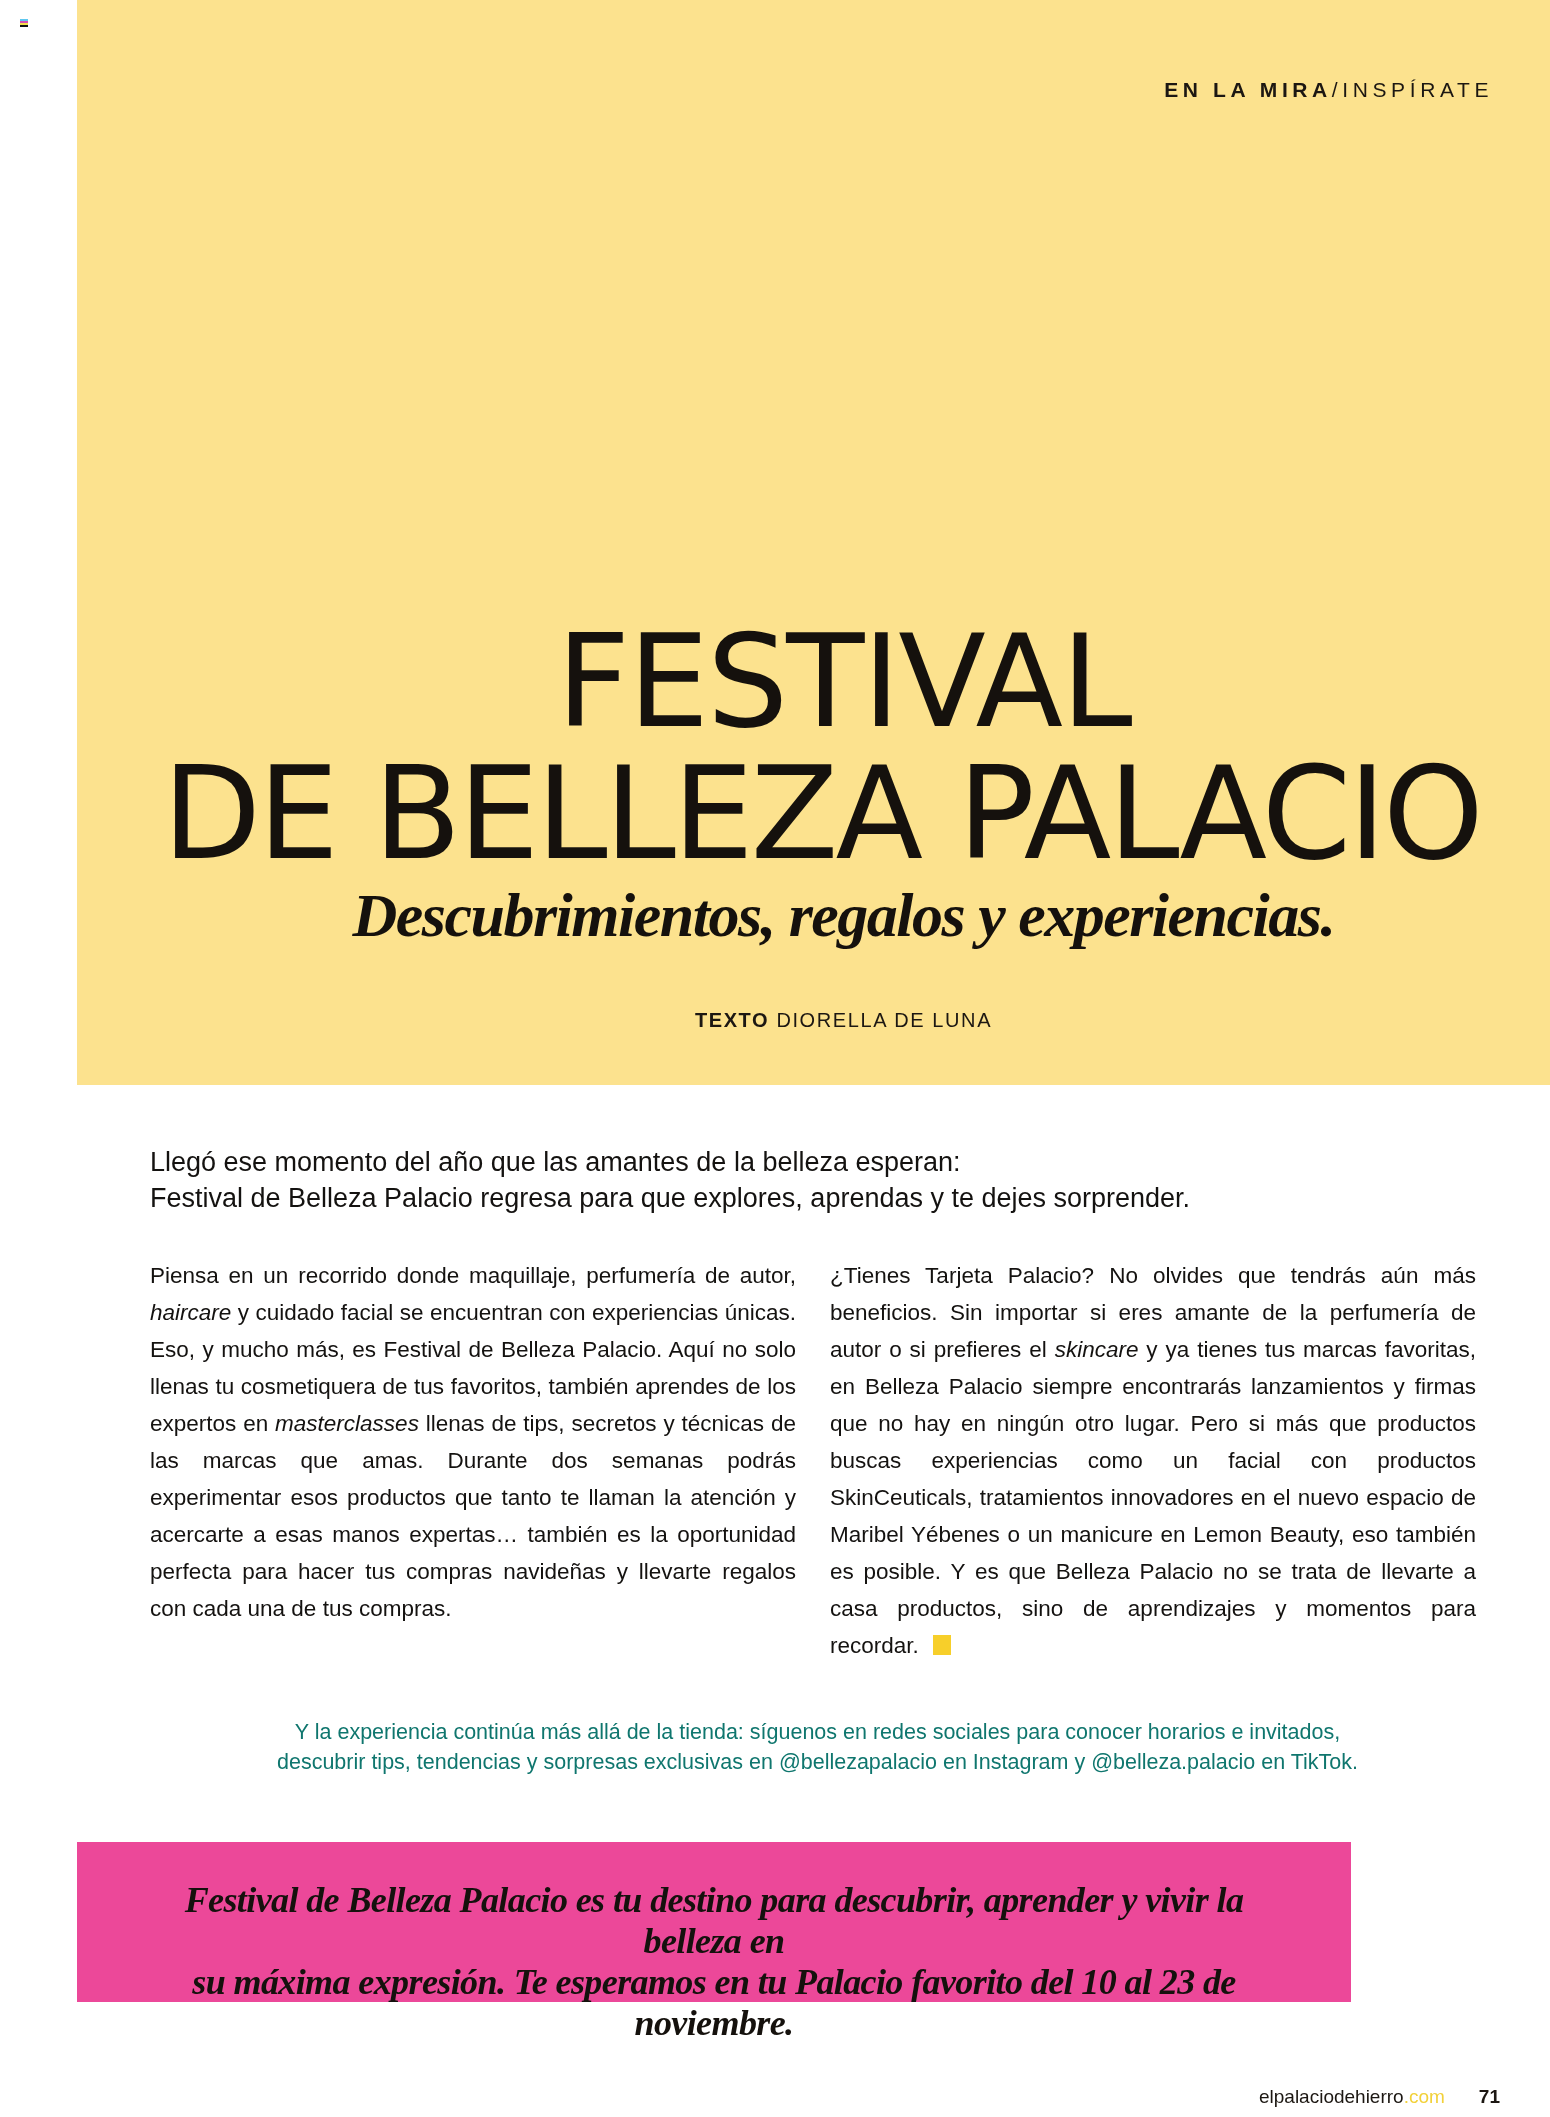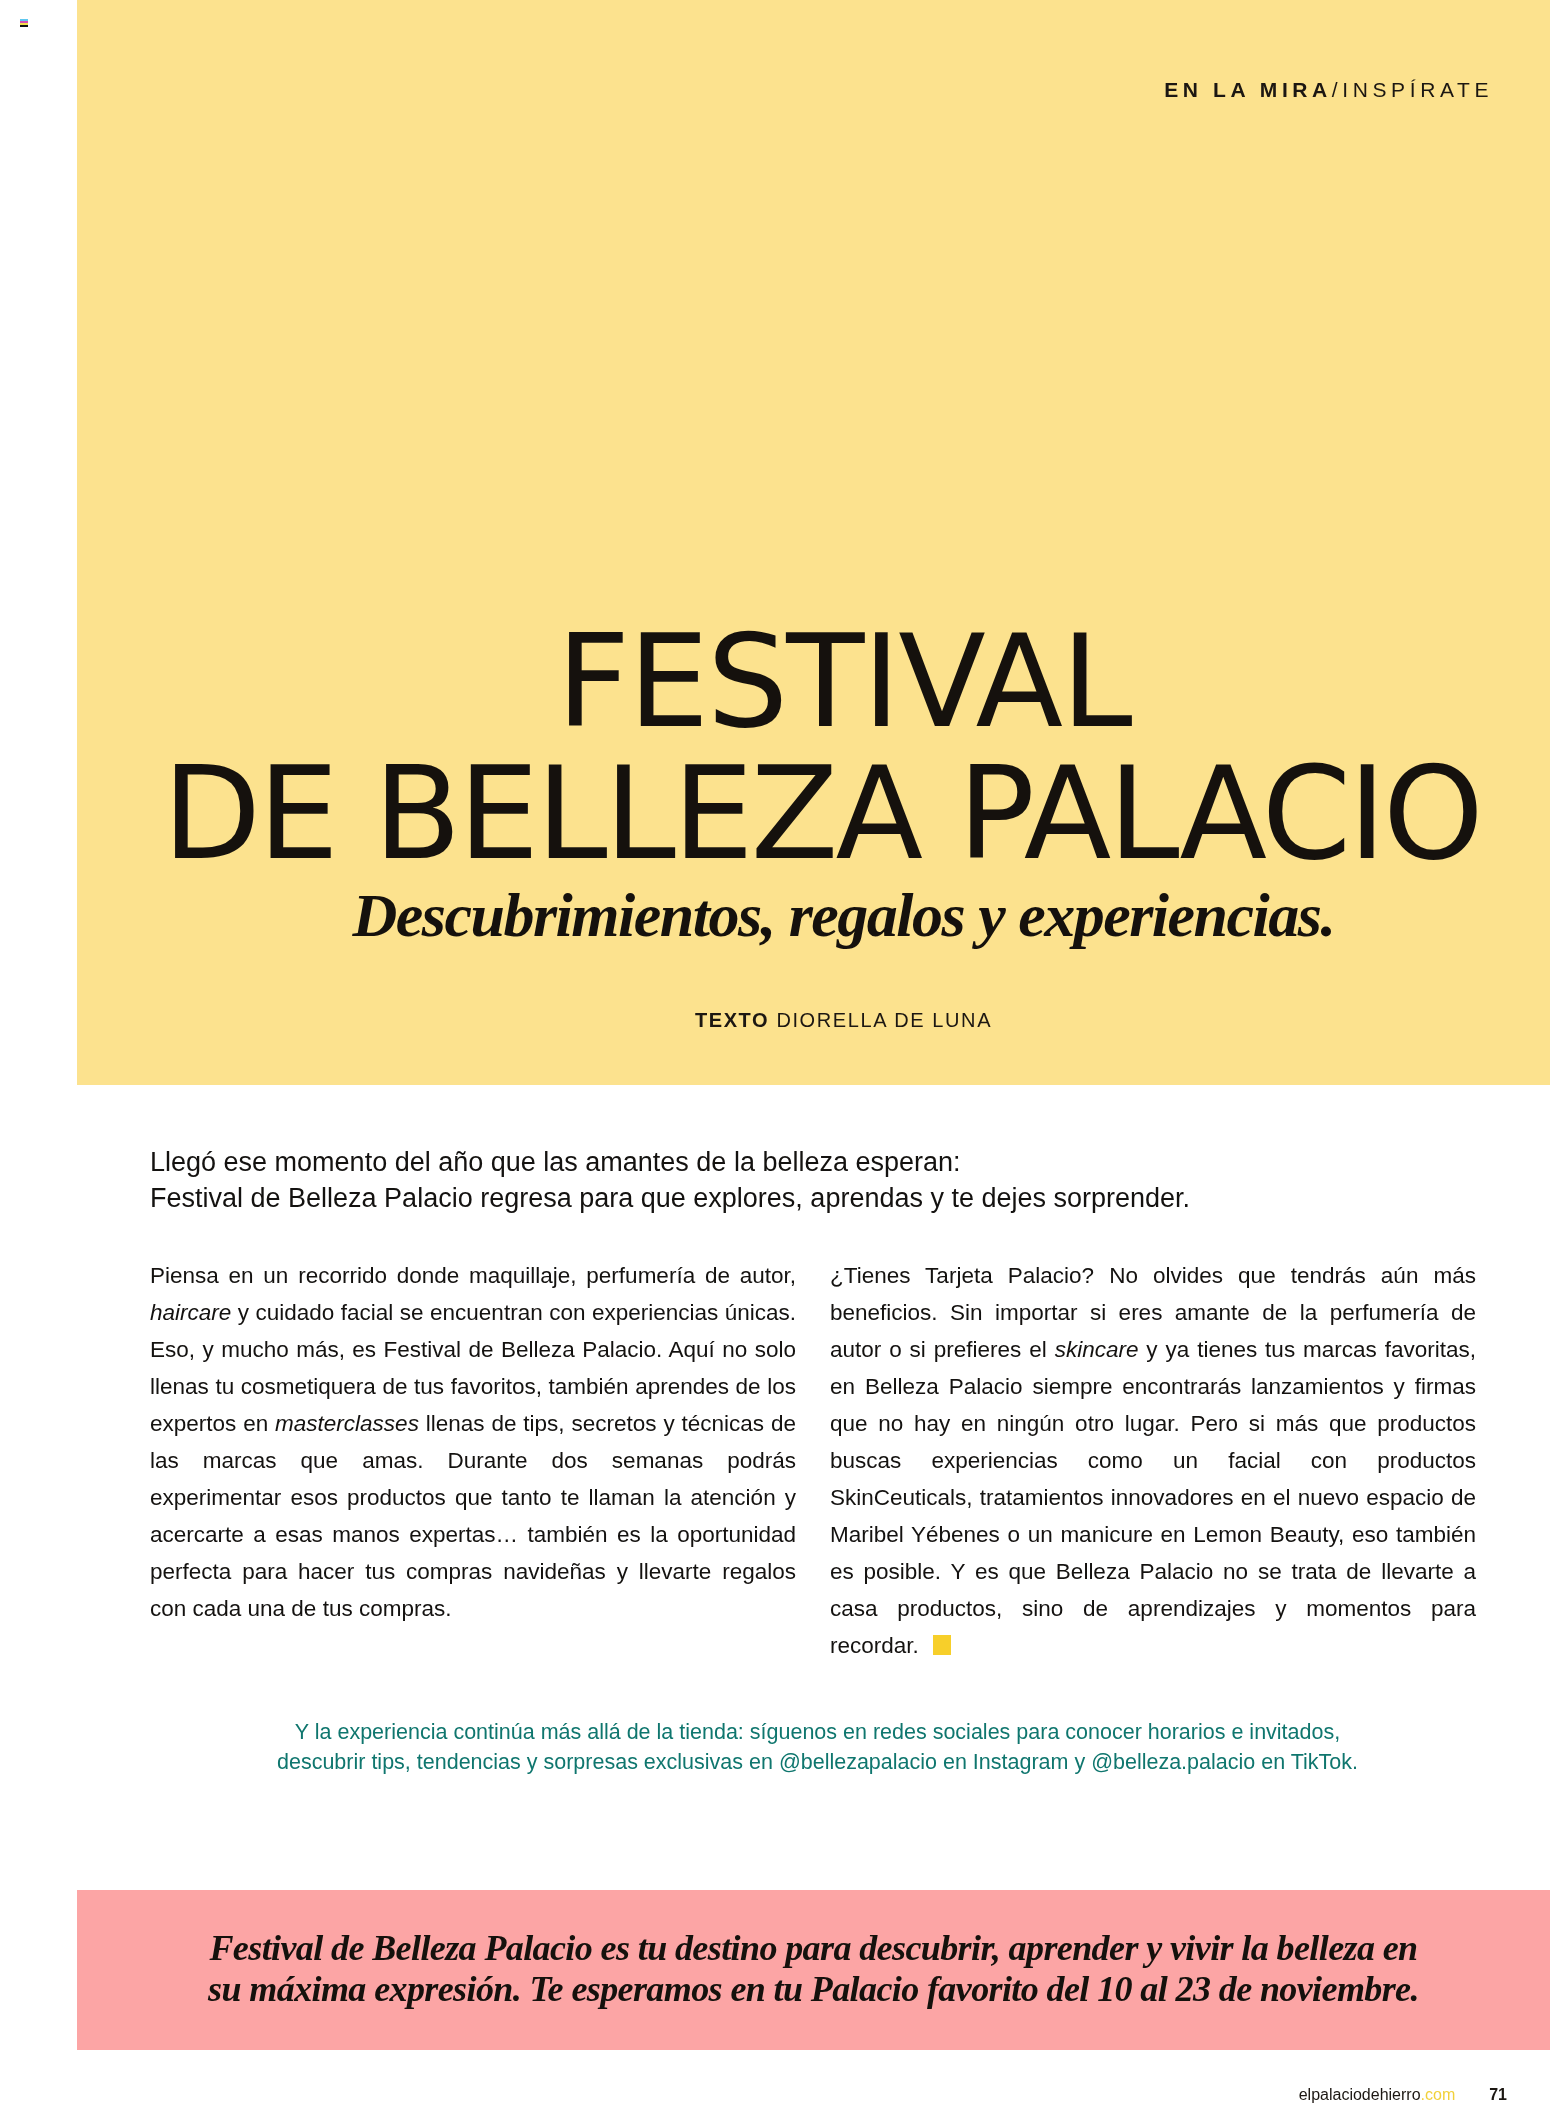--- a/index.html
+++ b/index.html
@@ -50,32 +50,31 @@
   .col i { font-style: italic; }
   .end-mark {
     display: inline-block; width: 18px; height: 20px; background: #f7cf2a;
     vertical-align: -2px; margin-left: 14px;
   }
   .social {
     position: absolute; left: 150px; width: 1335px; top: 1717px; text-align: center;
     font-size: 21.5px; line-height: 30px; color: #0f766e;
   }
   .callout {
-    position: absolute; left: 77px; top: 1842px; width: 1473px; height: 160px;
-    background: #fca5a5;
-    margin-top: 48px;
+    position: absolute; left: 77px; top: 1842px; width: 1274px; height: 160px;
+    background: #ec4899;
   }
   .callout p {
     margin: 0; position: absolute; left: 70px; right: 70px; top: 38px;
     text-align: center; font-family: "Liberation Serif", serif;
     font-style: italic; font-weight: 700; font-size: 36px; line-height: 41px;
     letter-spacing: -0.6px; color: #15110d;
   }
   .footer {
-    position: absolute; right: 43px; top: 2086px; font-size: 16px; color: #1c1712;
+    position: absolute; right: 50px; top: 2086px; font-size: 19px; color: #1c1712;
   }
   .footer .dom { color: #f2d13a; }
   .footer .page { font-weight: 700; margin-left: 34px; }
 </style>
 </head>
 <body>
 
 <div class="reg-mark">
   <span style="background:#5fc8f0"></span>
   <span style="background:#d64fb0"></span>

